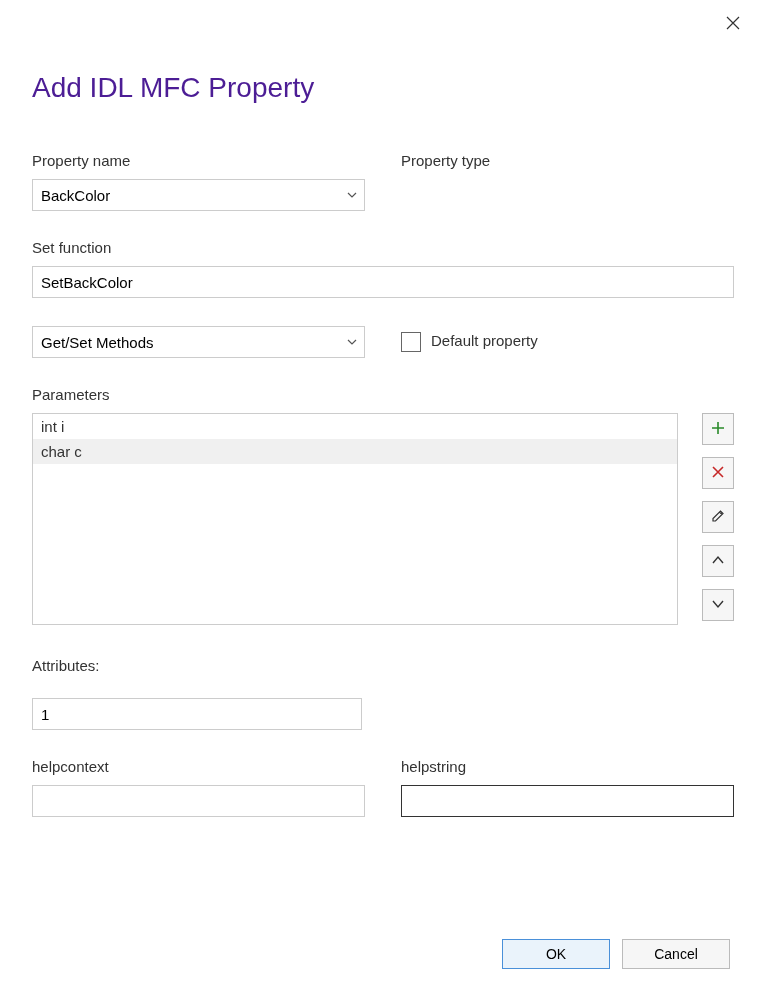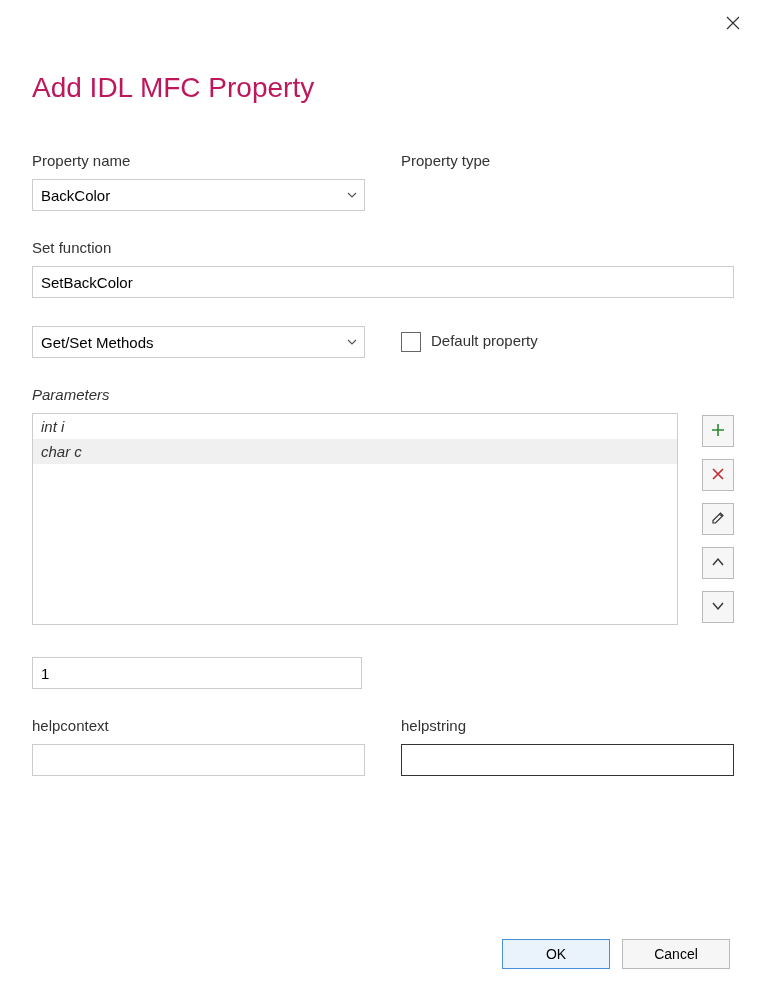--- a/index.html
+++ b/index.html
@@ -26,21 +26,21 @@
       align-items: center;
       justify-content: center;
     }
     .close-btn svg {
       width: 14px;
       height: 14px;
     }
     .dialog-title {
       font-size: 28px;
       font-weight: 300;
-      color: #be185d;
+      color: #4c1d95;
       padding: 72px 32px 0 32px;
     }
     .content {
       padding: 48px 28px 0 32px;
     }
     .row {
       display: flex;
       gap: 36px;
       margin-bottom: 28px;
     }
@@ -103,26 +103,24 @@
       border: 1px solid #666;
       background: #fff;
       cursor: pointer;
     }
     .checkbox-label {
       font-size: 15px;
       color: #333;
     }
     .params-section {
       margin-top: 28px;
-      font-style: italic;
     }
     .params-row {
       display: flex;
       gap: 24px;
-      align-items: center;
     }
     .params-list {
       flex: 1;
       height: 212px;
       border: 1px solid #ccc;
       background: #fff;
       overflow: auto;
     }
     .params-item {
       padding: 4px 8px;
@@ -286,20 +284,21 @@
             <svg viewBox="0 0 16 16">
                 <path d="M3 5 L8 11 L13 5" stroke="#333" stroke-width="1.4" fill="none"></path>
               </svg>
           </span>
         </button>
       </div>
     </div>
   </div>
 
   <div class="attributes-section">
+    <div class="attr-heading">Attributes:</div>
 
     <div style="margin-bottom: 28px;">
       <input type="text" class="text-input half-width" value="1" style="">
     </div>
 
     <div class="row">
       <div class="col">
         <div class="field-label">helpcontext</div>
         <input type="text" class="text-input" value="" style="">
       </div>

